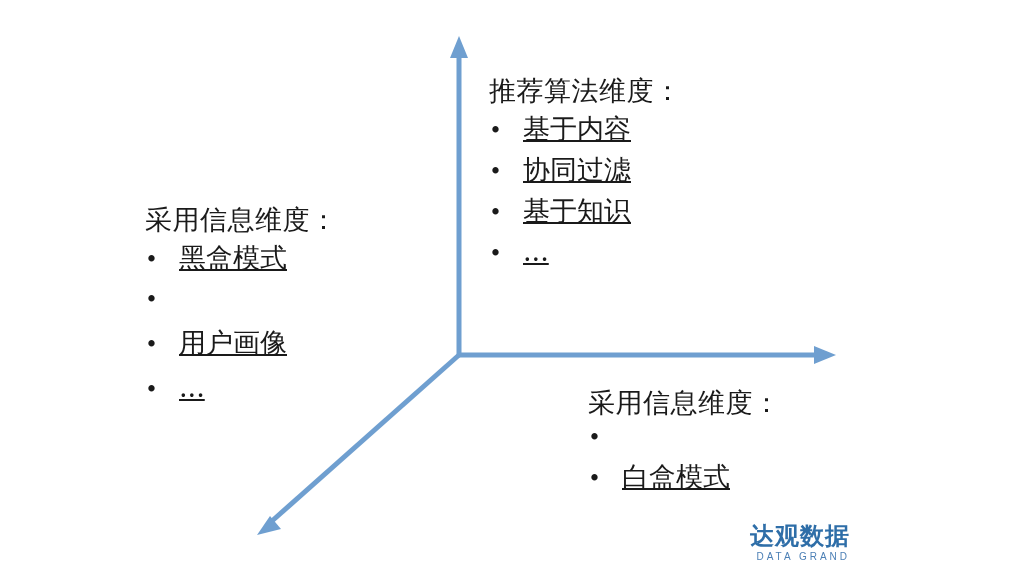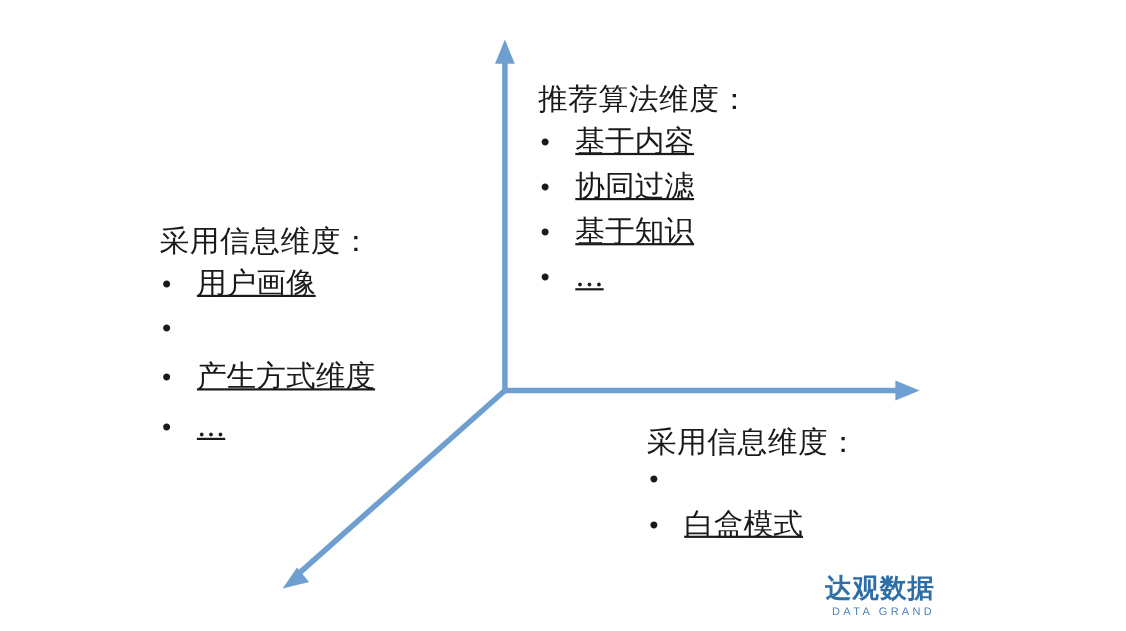--- a/index.html
+++ b/index.html
@@ -158,28 +158,28 @@
         <span class="txt">...</span>
       </li>
     </ul>
   </div>
 
   <div class="block" id="block-info">
     <div class="block-title">采用信息维度：</div>
     <ul class="bullets">
       <li>
         <span class="dot">•</span>
+        <span class="txt">黑盒模式</span>
+      </li>
+      <li>
+        <span class="dot">•</span>
+      </li>
+      <li>
+        <span class="dot">•</span>
         <span class="txt">用户画像</span>
-      </li>
-      <li>
-        <span class="dot">•</span>
-      </li>
-      <li>
-        <span class="dot">•</span>
-        <span class="txt">产生方式维度</span>
       </li>
       <li>
         <span class="dot">•</span>
         <span class="txt">...</span>
       </li>
     </ul>
   </div>
 
   <div class="block" id="block-mode">
     <div class="block-title">采用信息维度：</div>

